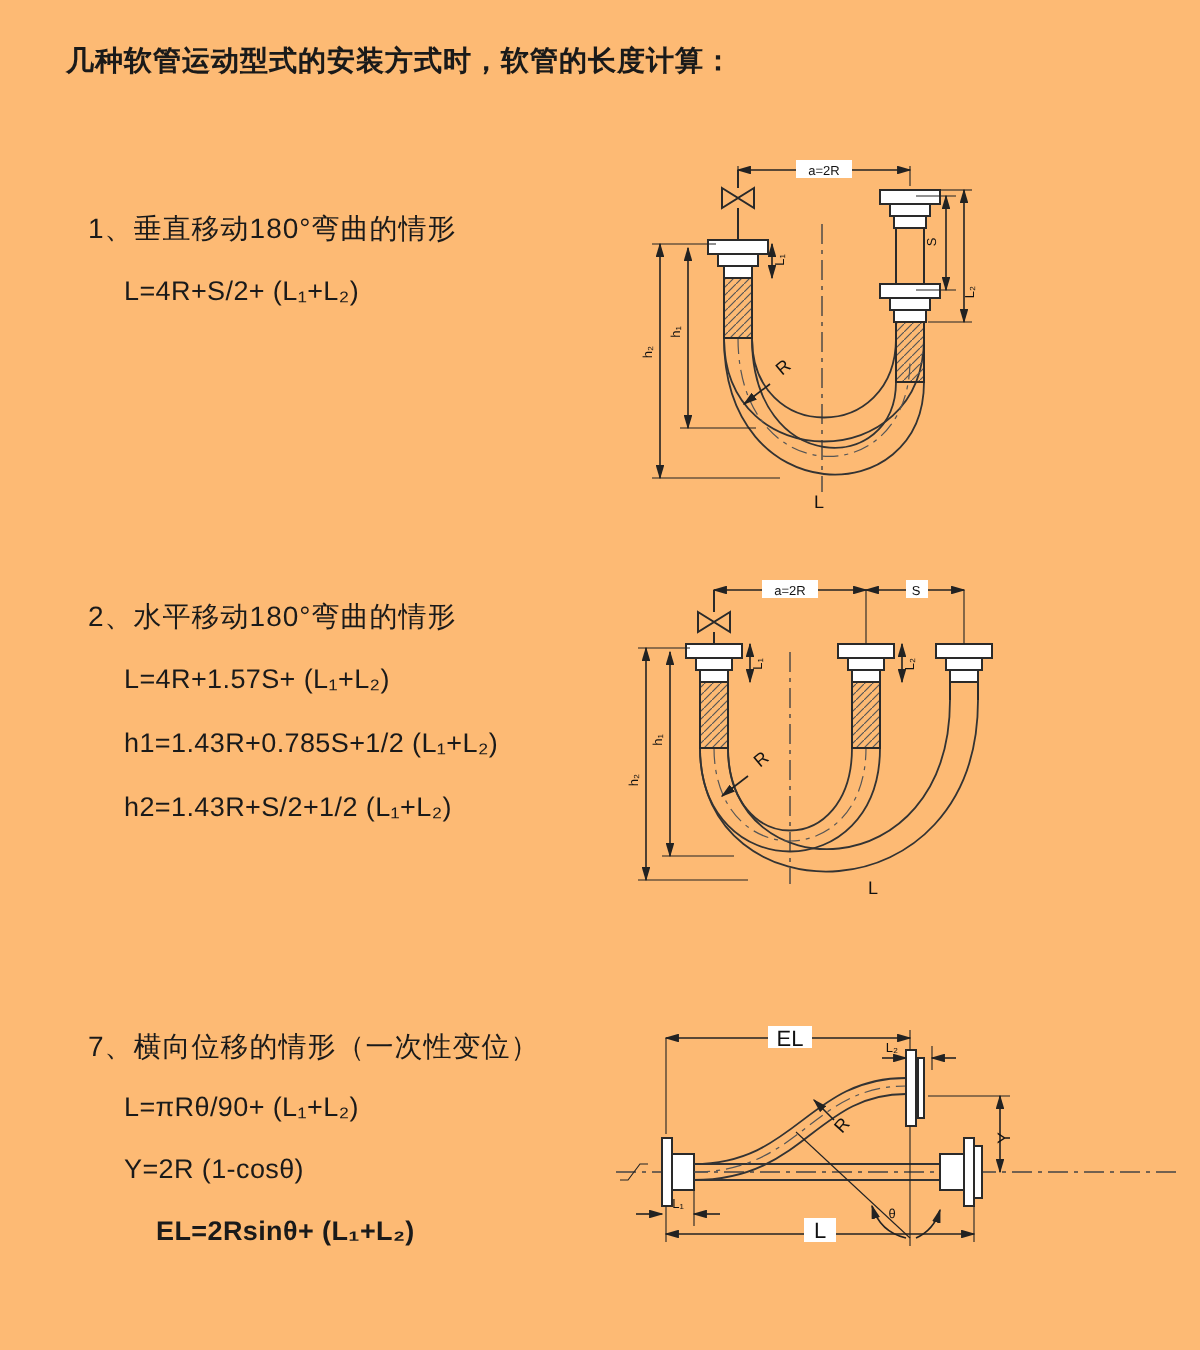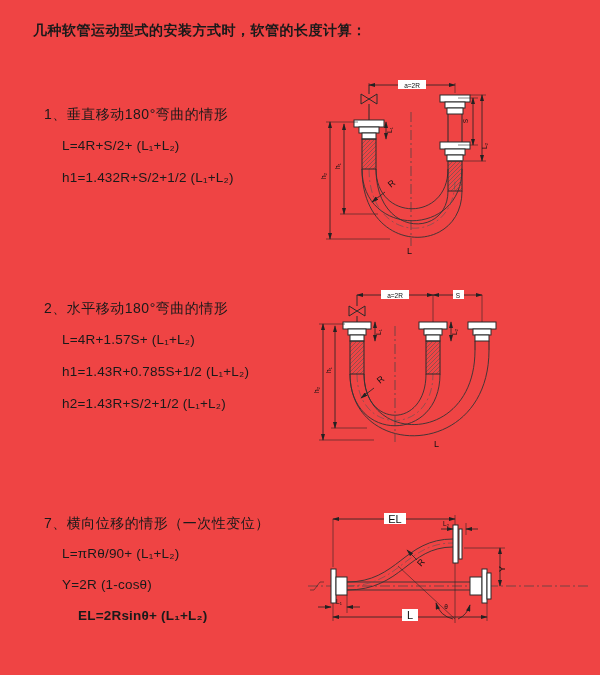--- a/index.html
+++ b/index.html
@@ -1,18 +1,18 @@
 <!DOCTYPE html>
 <html><head>
 <meta charset="utf-8">
 <style>
   * { margin:0; padding:0; box-sizing:border-box; }
   html,body { width:600px; height:675px; background:#ffffff; overflow:hidden;
     font-family:"Liberation Sans","DejaVu Sans",sans-serif; color:#1a1a1a; }
-  .page { position:relative; width:600px; height:675px; background:#ef4444; }
+  .page { position:relative; width:600px; height:675px; background:#fdba74; }
   .doc-title { position:absolute; left:33px; top:22px; font-size:14px; font-weight:bold; letter-spacing:.5px; }
   .sec-heading { position:absolute; font-size:14px; font-weight:normal; letter-spacing:.5px; }
   .formula { position:absolute; font-size:13.5px; letter-spacing:.2px; }
   .diag { position:absolute; }
   svg { font-family:"Liberation Sans","DejaVu Sans",sans-serif; }
   .st  { stroke:#2a2a2a; fill:none; stroke-width:1; }
   .fl  { stroke:#2a2a2a; fill:#fff; stroke-width:1; }
   .ht  { stroke:#2a2a2a; fill:url(#hatch); stroke-width:1; }
   .hz  { stroke:#333; fill:none; stroke-width:.9; }
   .hzd { stroke:#555; fill:none; stroke-width:.6; stroke-dasharray:8 3 2 3; }
@@ -26,21 +26,20 @@
 </style>
 </head>
 <body>
 
 <div class="page">
 
   <div class="doc-title">几种软管运动型式的安装方式时，软管的长度计算：</div>
 
   <div class="sec-heading" style="left:44px; top:106px;">1、垂直移动180°弯曲的情形</div>
   <div class="formula" style="left:62px; top:138px;">L=4R+S/2+ (L₁+L₂)</div>
-  <div class="formula" style="left:62px; top:170px;">h1=1.432R+S/2+1/2 (L₁+L₂)</div>
 
   <svg class="diag" style="left:312px; top:70px;" width="278" height="188" viewBox="0 0 278 188">
     <defs>
       <marker id="arr" viewBox="0 0 10 6" refX="9" refY="3" markerWidth="9" markerHeight="5.4" orient="auto-start-reverse">
         <path d="M0,0 L10,3 L0,6 Z" fill="#222"></path>
       </marker>
       <pattern id="hatch" width="4" height="4" patternUnits="userSpaceOnUse">
         <path d="M0,4 l4,-4" stroke="#555" stroke-width="0.6"></path>
       </pattern>
     </defs>

